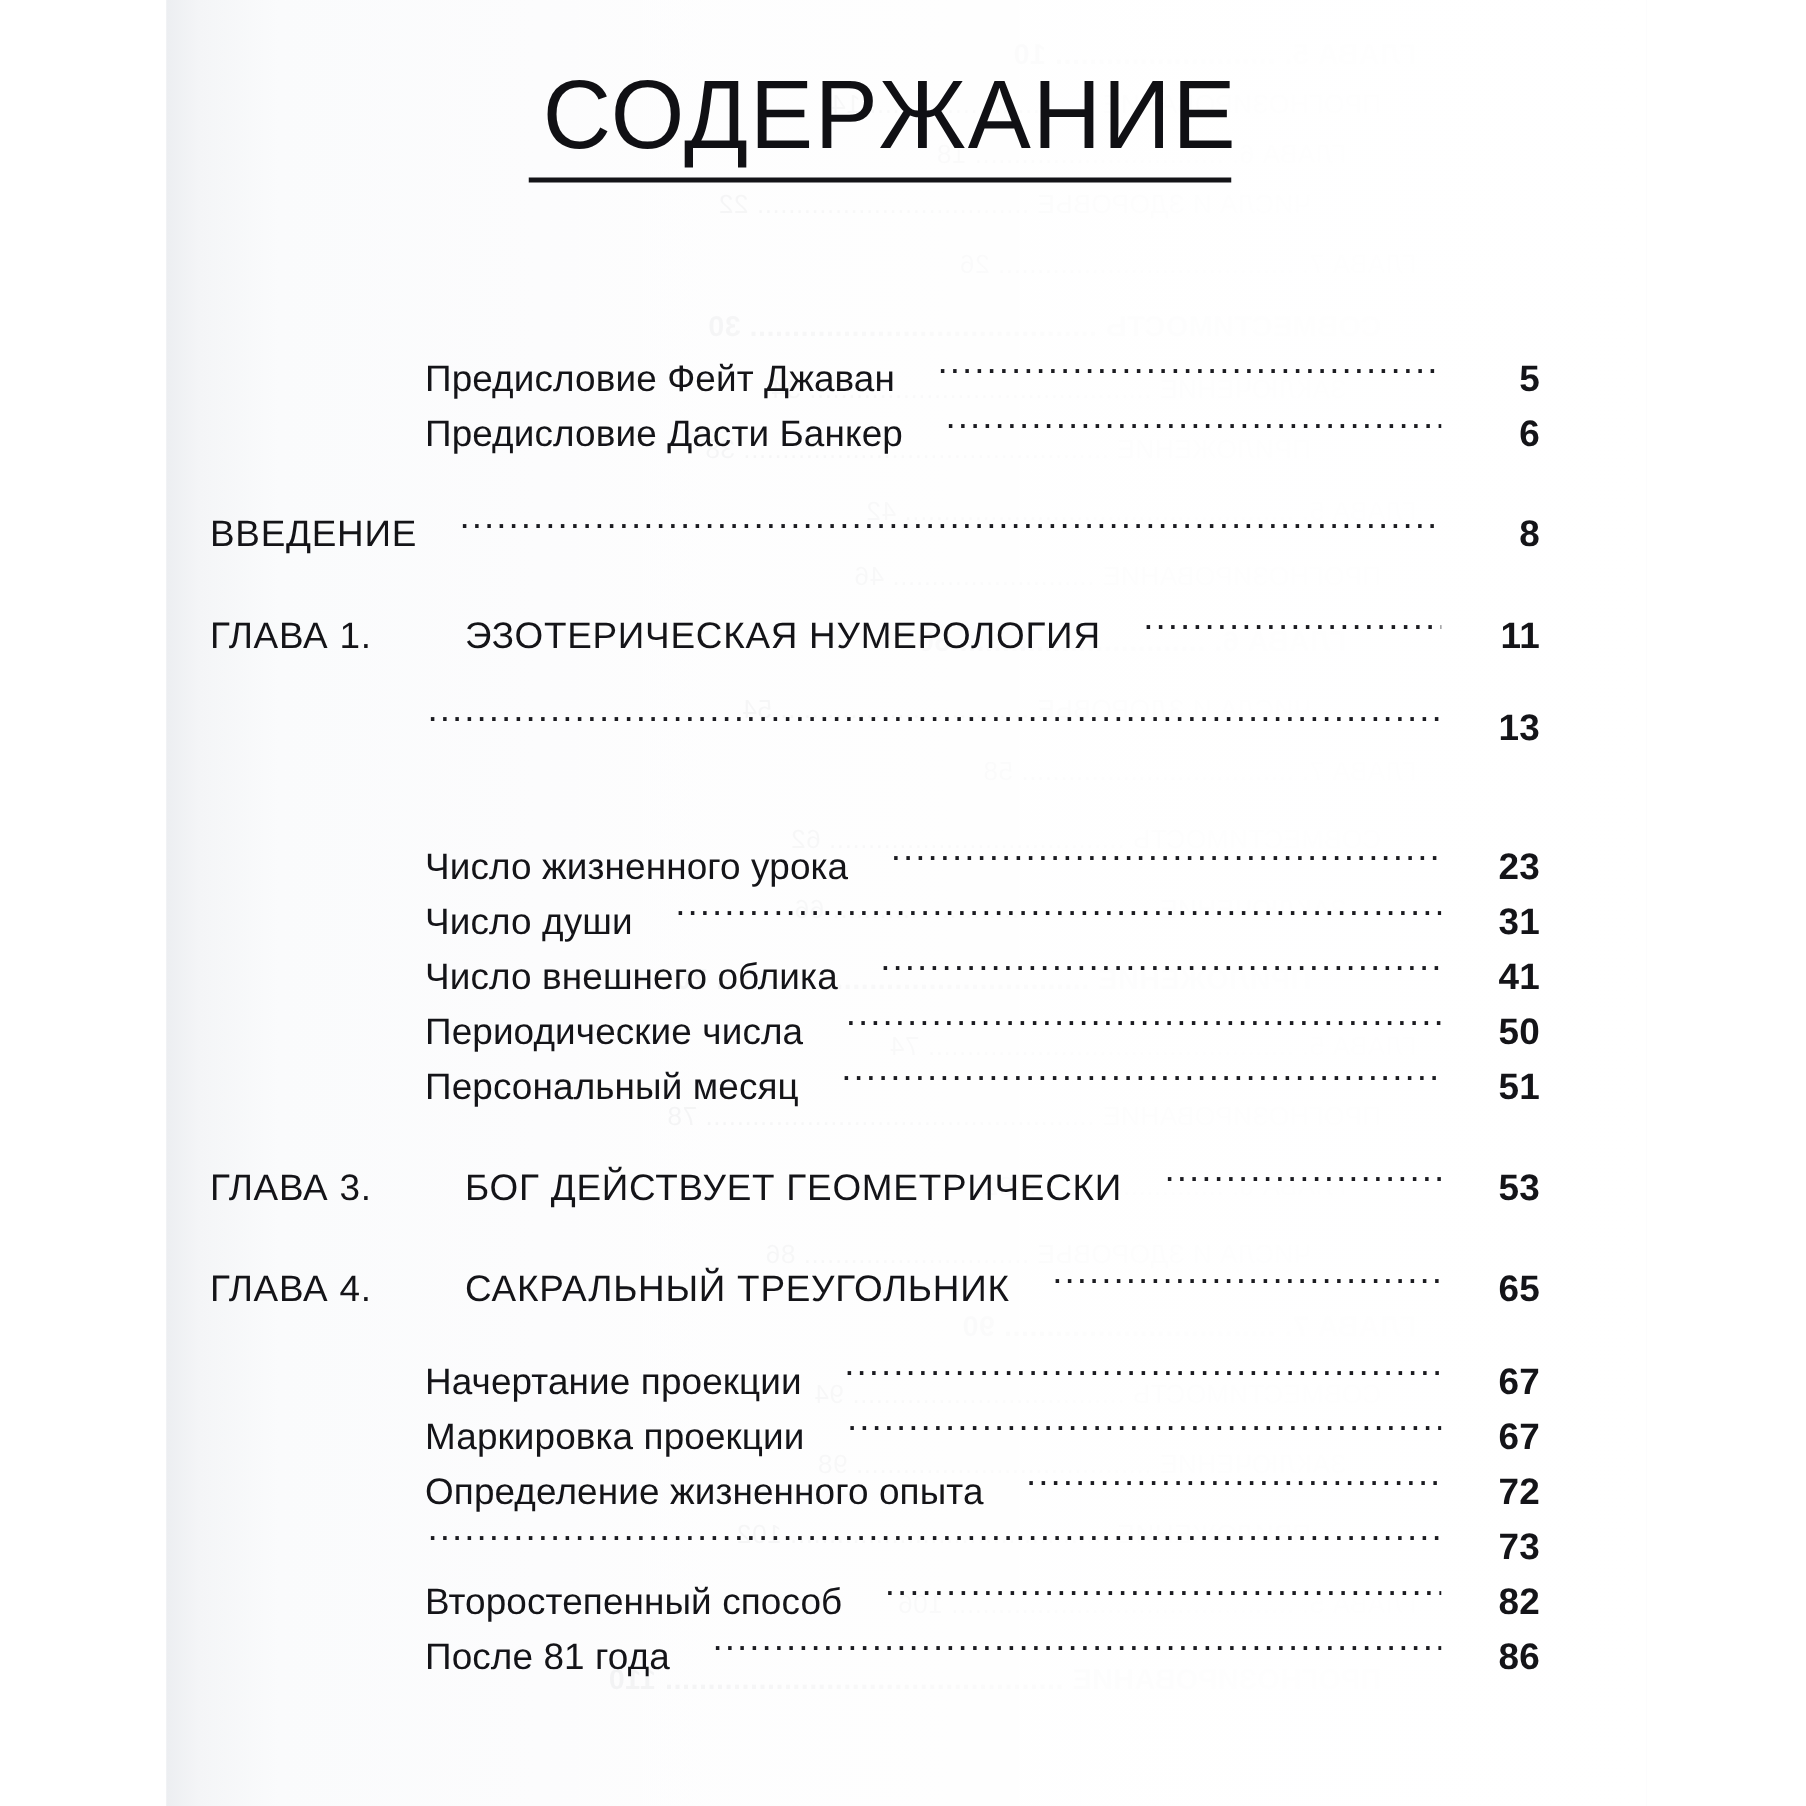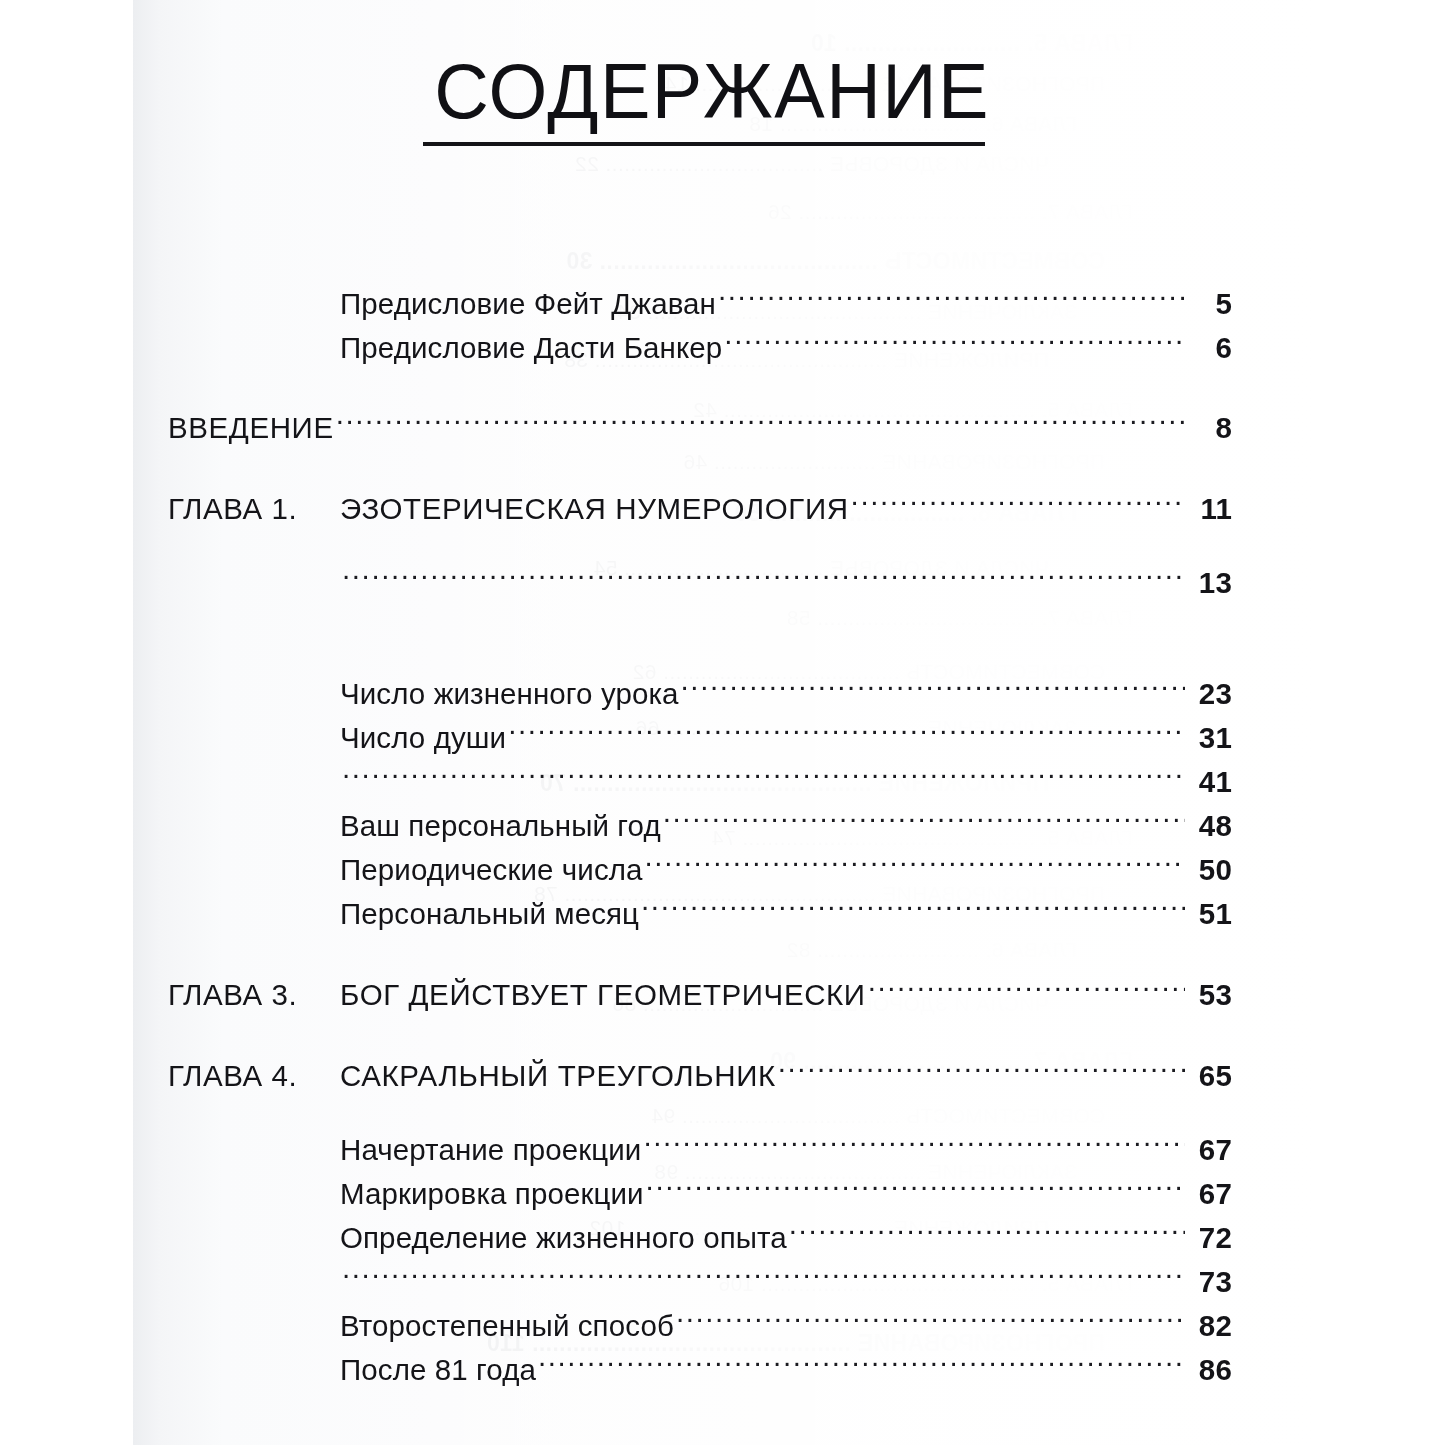--- a/index.html
+++ b/index.html
@@ -110,20 +110,21 @@
     width: 1064px;
   }
 
   .row {
     display: flex;
     align-items: baseline;
     color: #141418;
     font-size: 29.5px;
     line-height: 44px;
     white-space: nowrap;
+    gap: 32px;
   }
   .row .chap {
     width: 172px;
     flex: 0 0 172px;
     letter-spacing: 0.2px;
   }
   .row .txt { flex: 0 0 auto; letter-spacing: 0.1px; }
   .row .lead {
     flex: 1 1 auto;
     min-width: 10px;
@@ -239,27 +240,23 @@
           <span class="txt">Число жизненного урока</span>
           <span class="lead"></span>
           <span class="pg">23</span>
         </div>
         <div class="row sub">
           <span class="txt">Число души</span>
           <span class="lead"></span>
           <span class="pg">31</span>
         </div>
         <div class="row sub">
+          <span class="txt">Число внешнего облика</span>
           <span class="lead"></span>
           <span class="pg">41</span>
-        </div>
-        <div class="row sub">
-          <span class="txt">Ваш персональный год</span>
-          <span class="lead"></span>
-          <span class="pg">48</span>
         </div>
         <div class="row sub">
           <span class="txt">Периодические числа</span>
           <span class="lead"></span>
           <span class="pg">50</span>
         </div>
         <div class="row sub">
           <span class="txt">Персональный месяц</span>
           <span class="lead"></span>
           <span class="pg">51</span>

